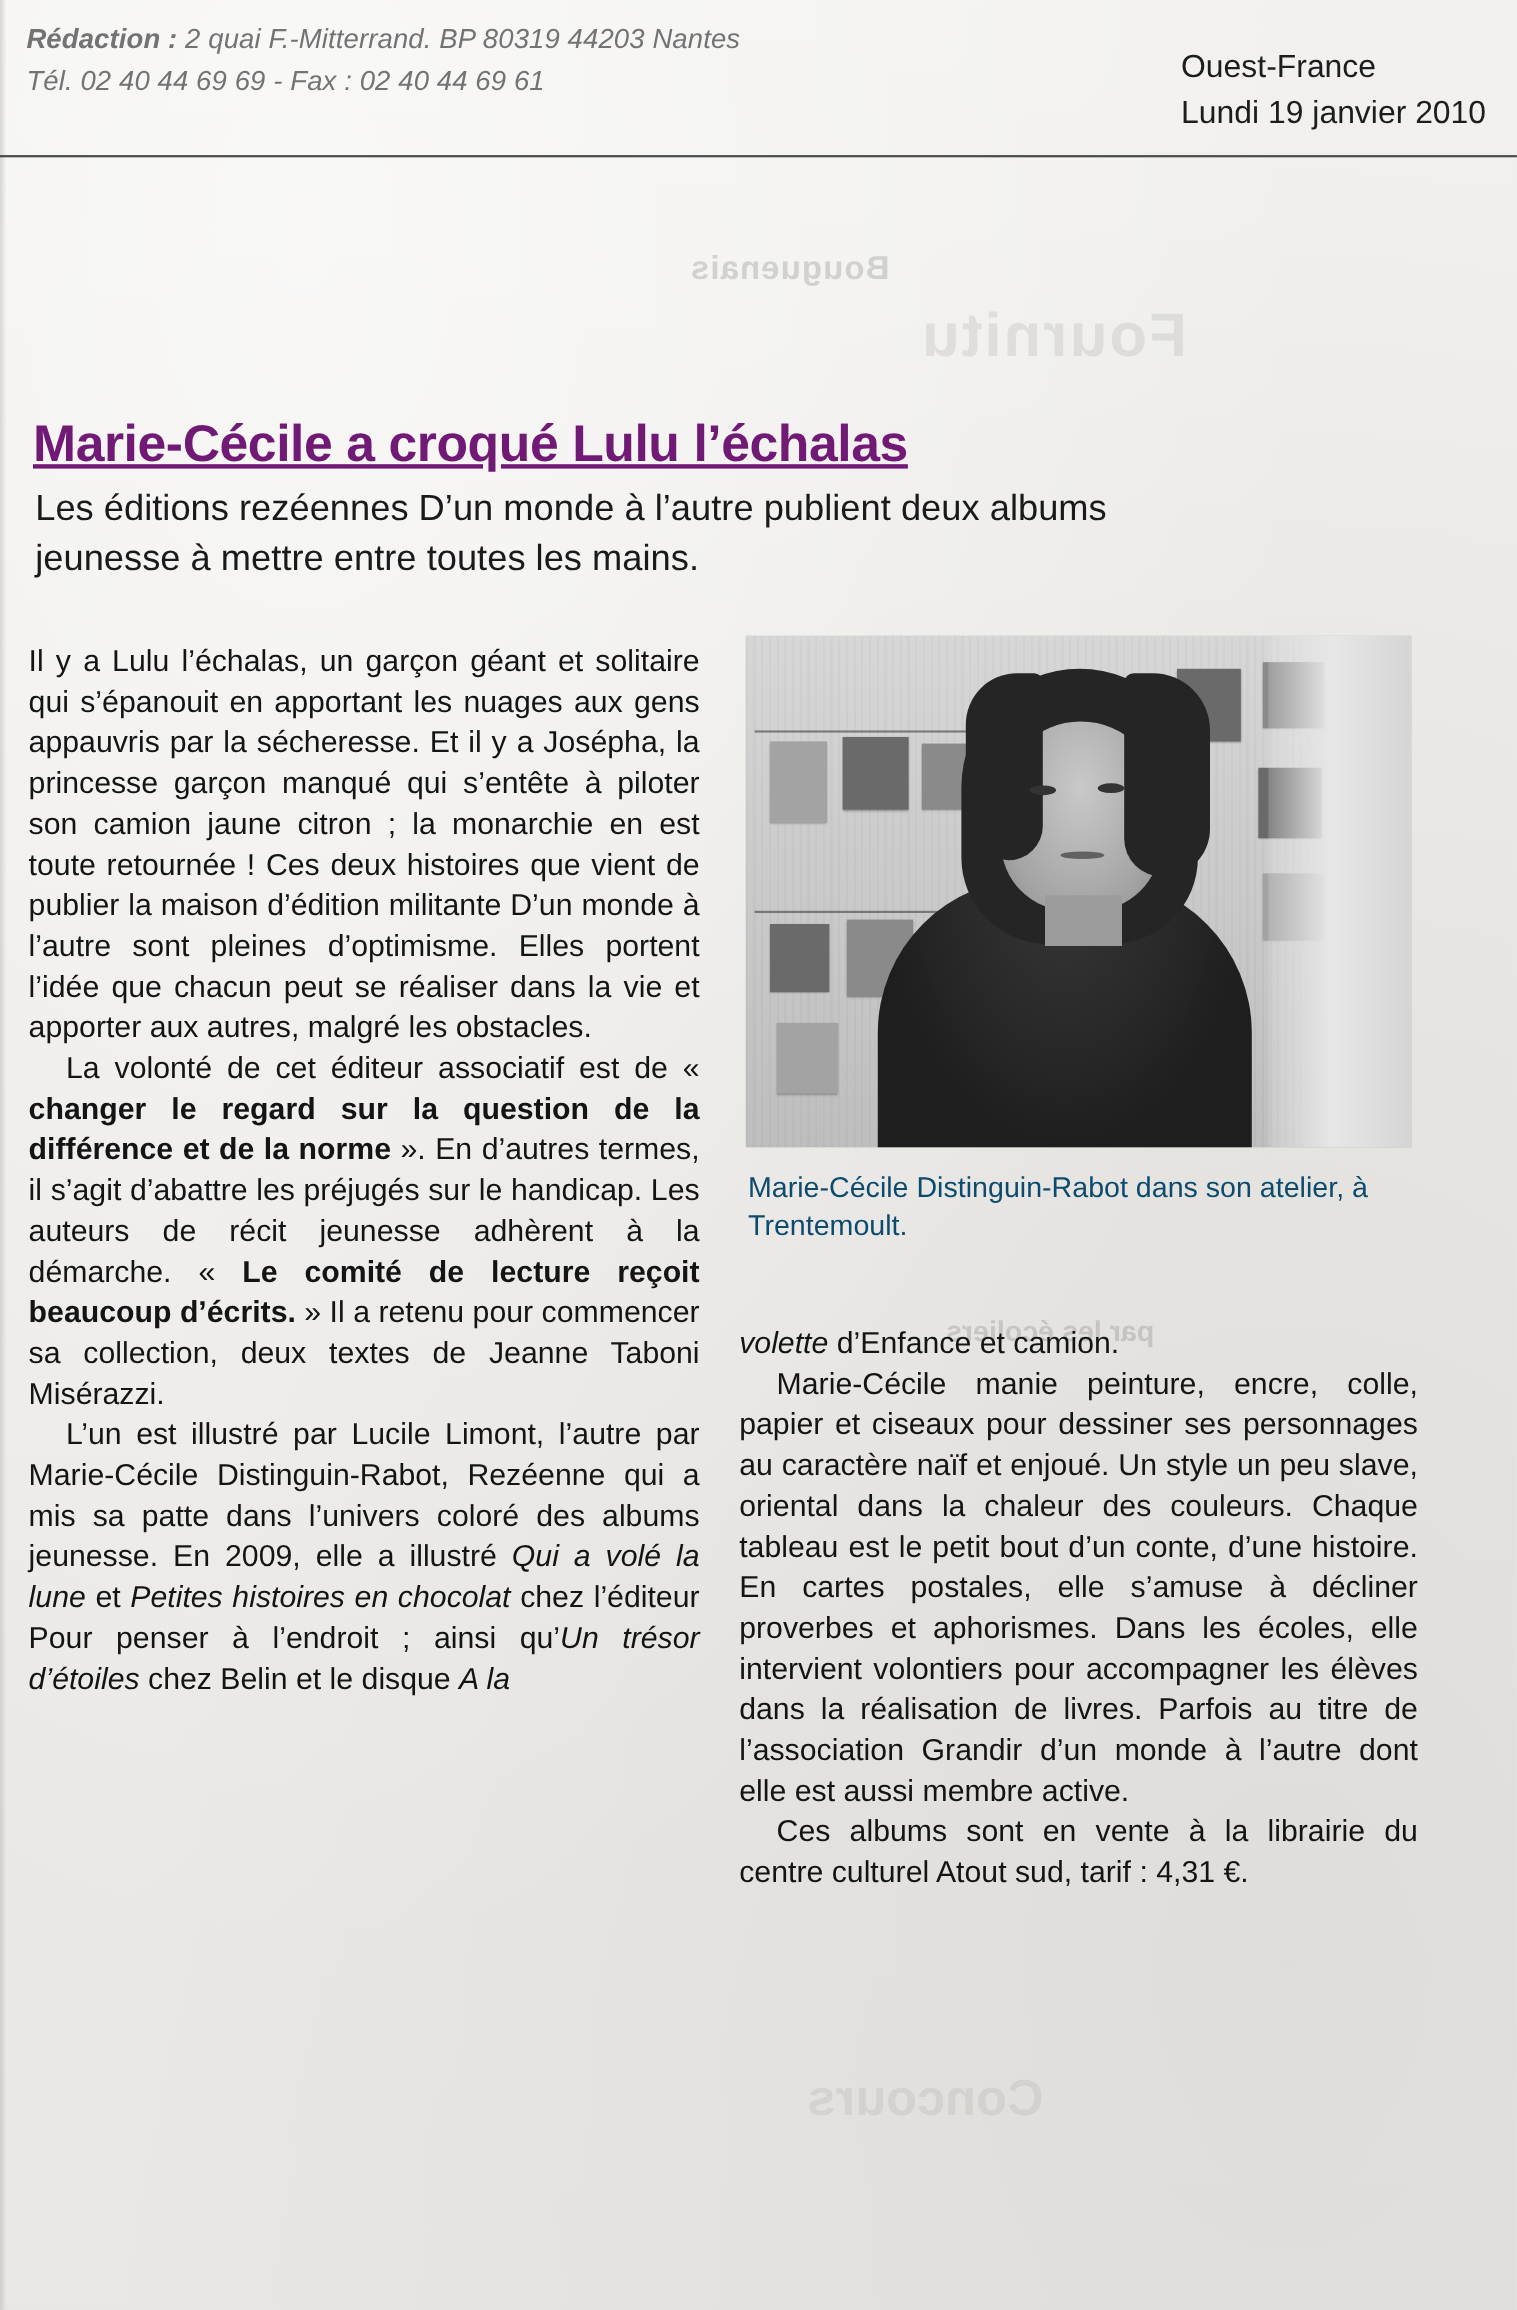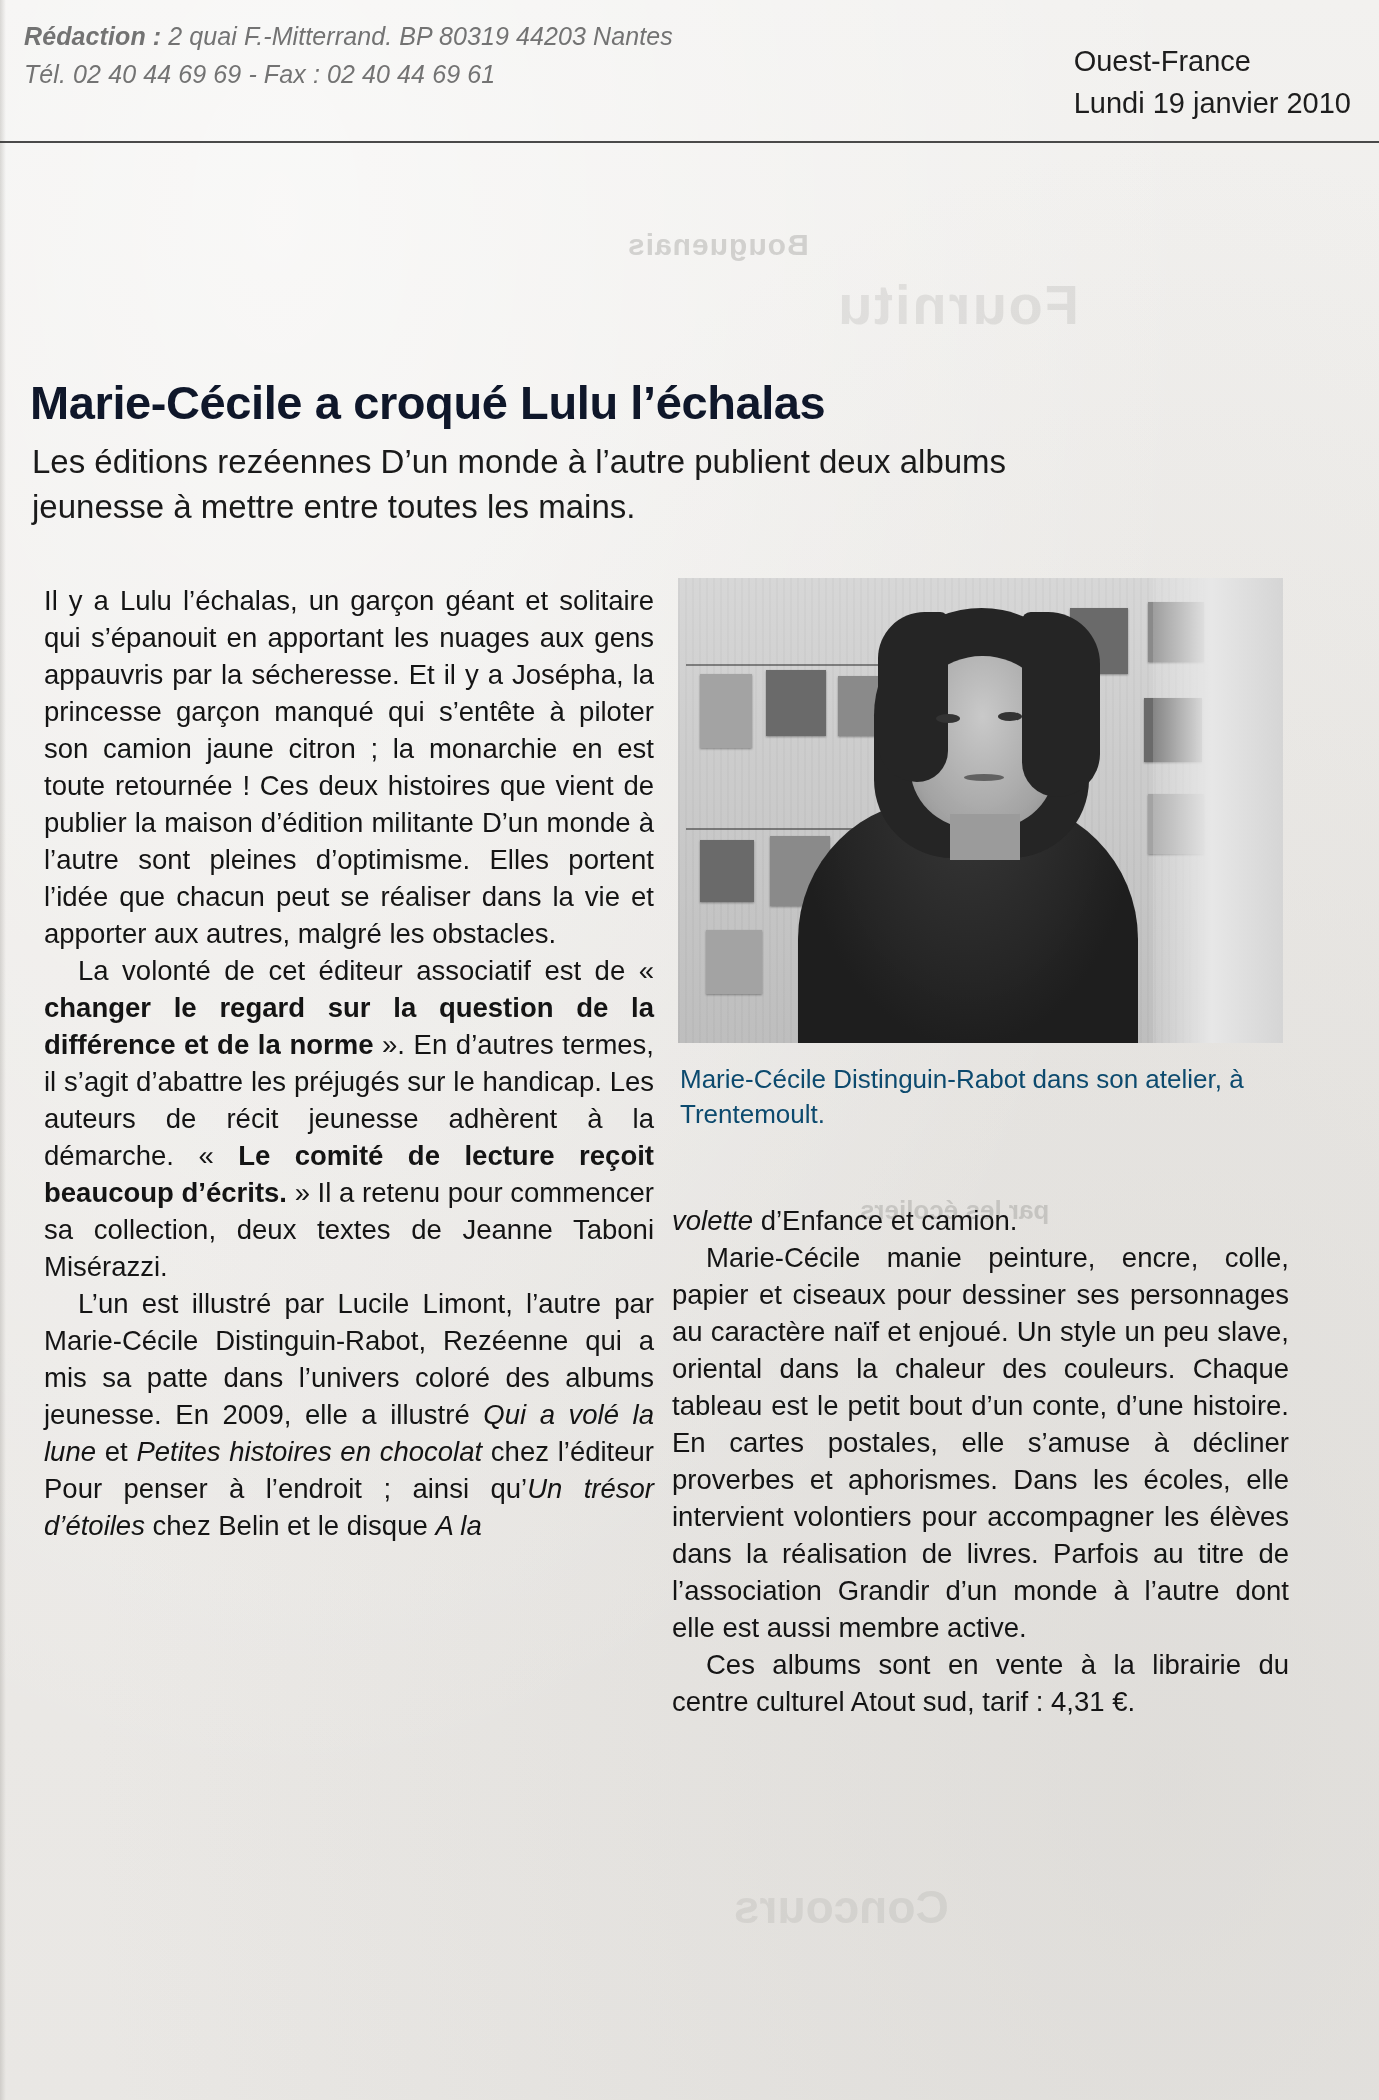--- a/index.html
+++ b/index.html
@@ -95,21 +95,22 @@
 
   
   .headline {
     position: absolute;
     left: 30px;
     top: 375px;
     width: 1120px;
     font-size: 47px;
     font-weight: 700;
     letter-spacing: -0.4px;
-    color: #0f172a;
+    color: #701a75;
+    text-decoration: underline;
   }
   .standfirst {
     position: absolute;
     left: 32px;
     top: 440px;
     width: 1010px;
     font-size: 33px;
     line-height: 1.36;
     color: #1a1a1a;
   }
@@ -123,21 +124,21 @@
     color: #141414;
   }
   .col p {
     margin: 0 0 0 0;
     text-align: justify;
   }
   .col p.ind {
     text-indent: 34px;
   }
   .col-left {
-    left: 44px;
+    left: 26px;
     top: 583px;
     width: 610px;
   }
   .col-right {
     left: 672px;
     top: 1203px;
     width: 617px;
   }
   .strong-quote {
     font-weight: 700;

